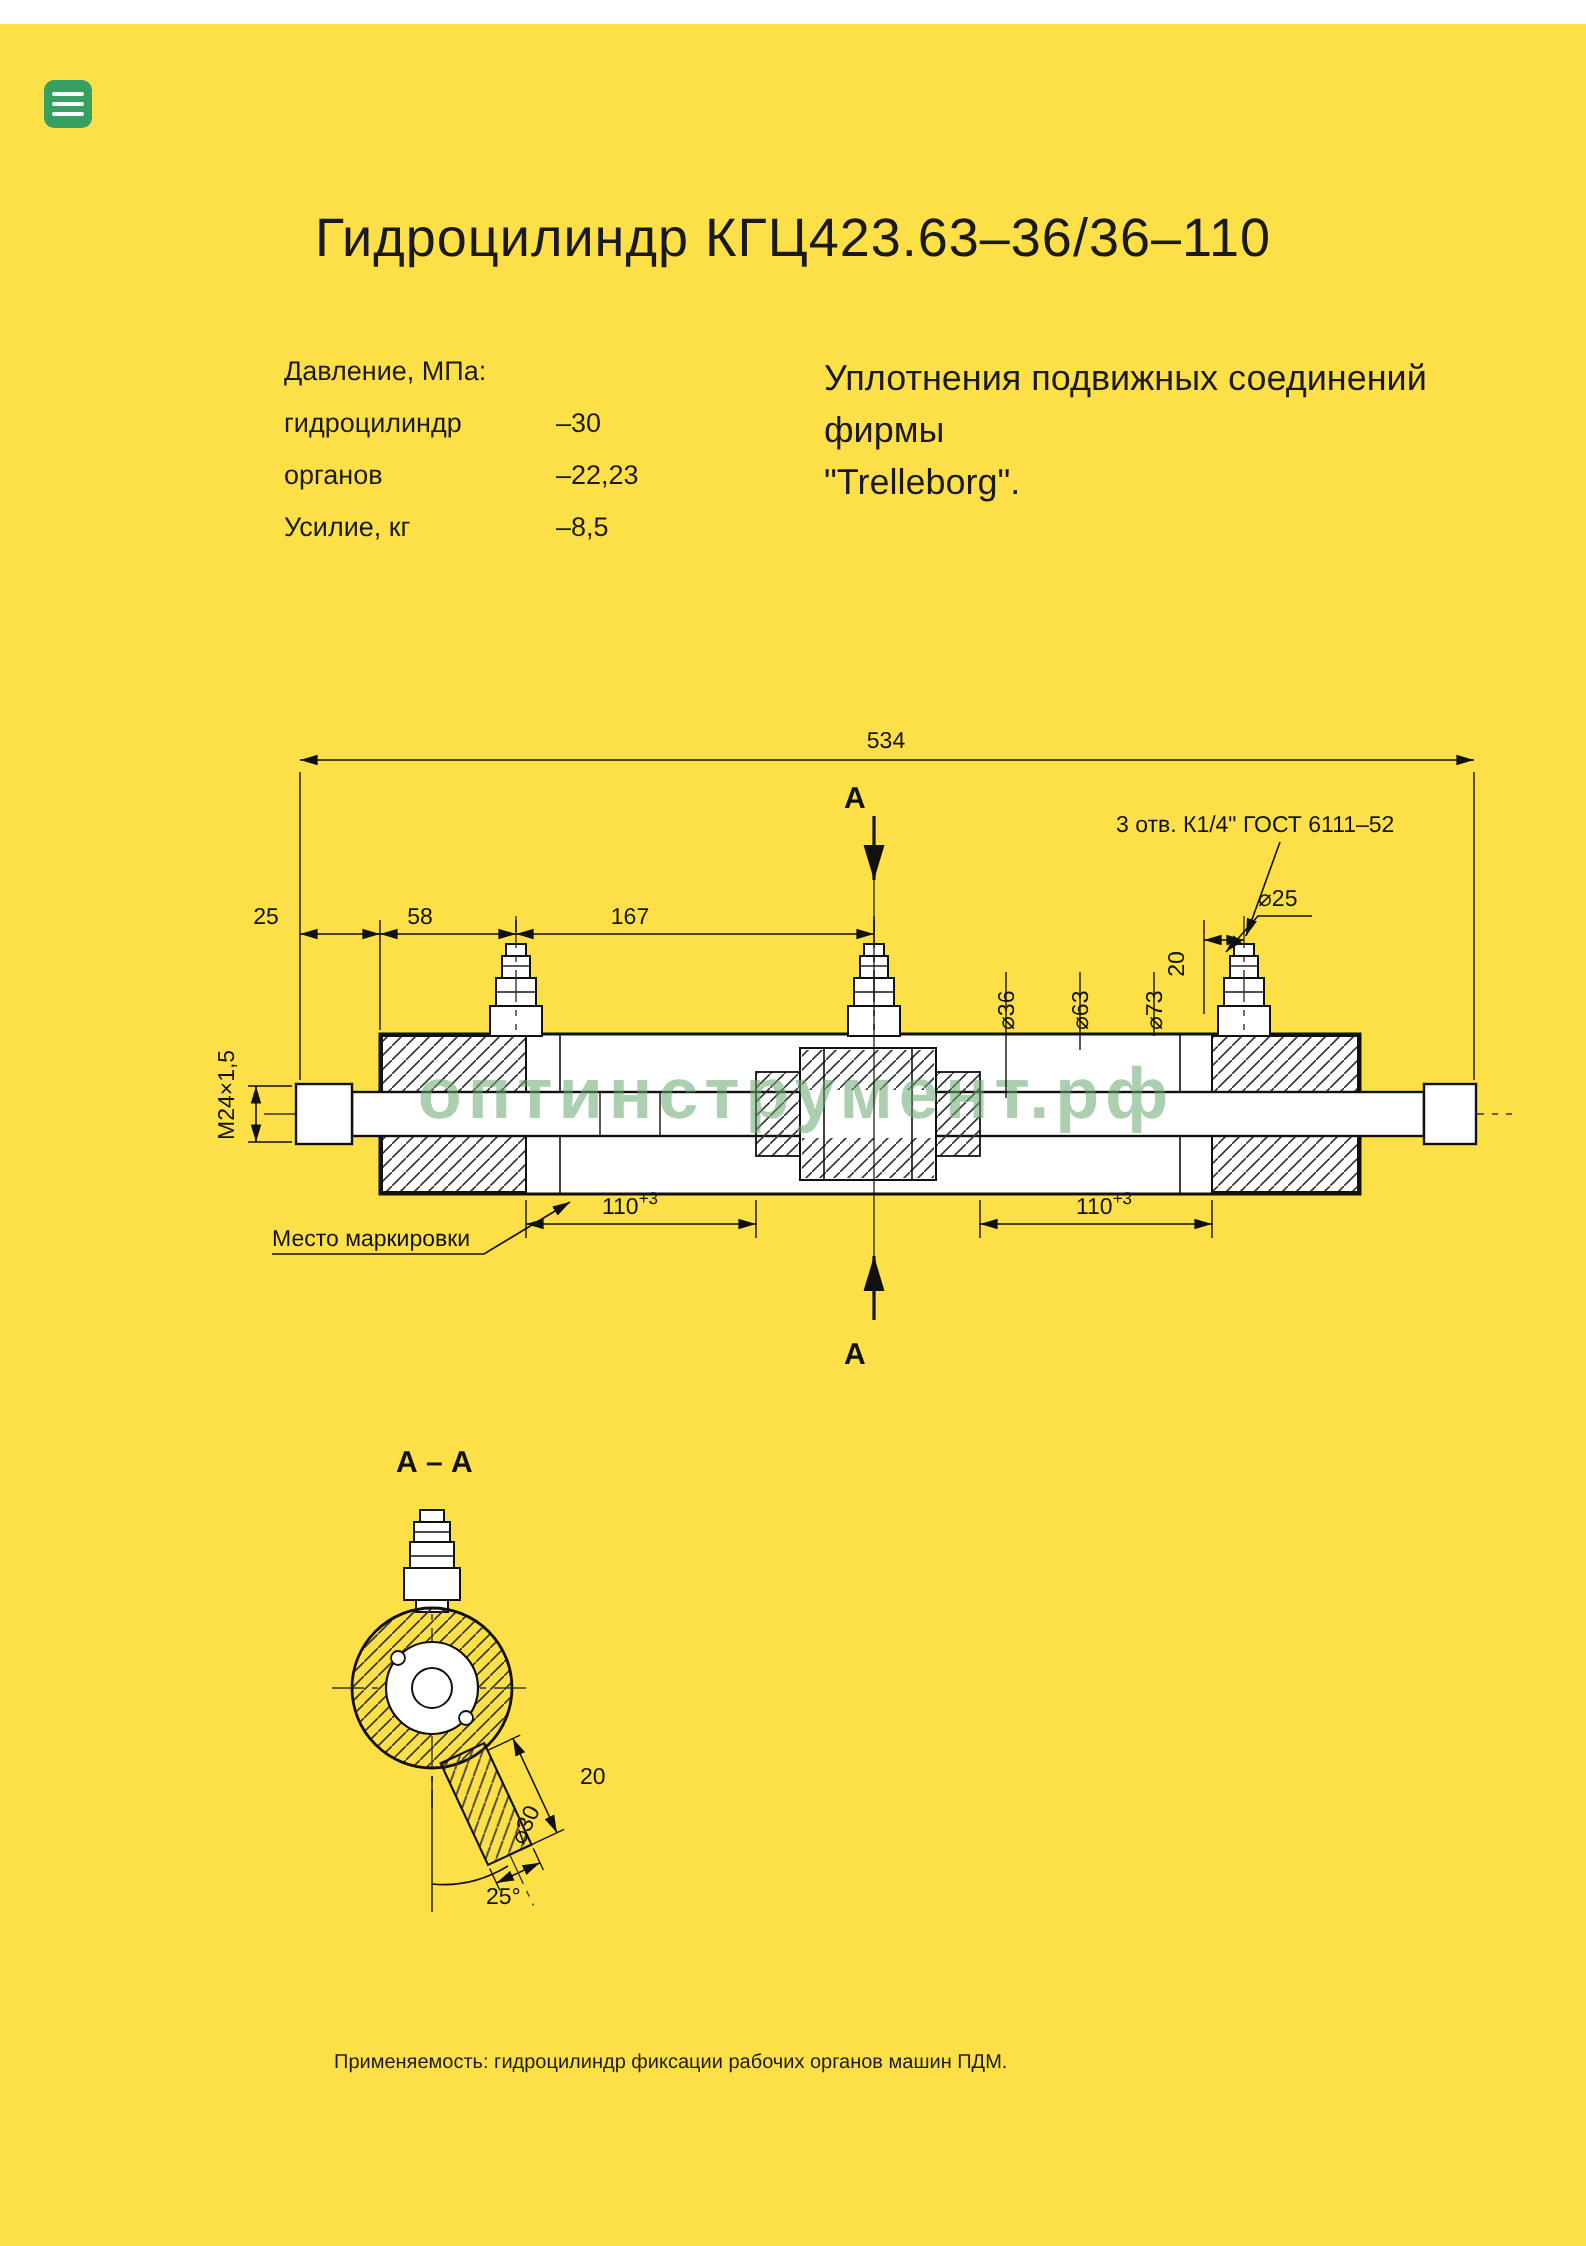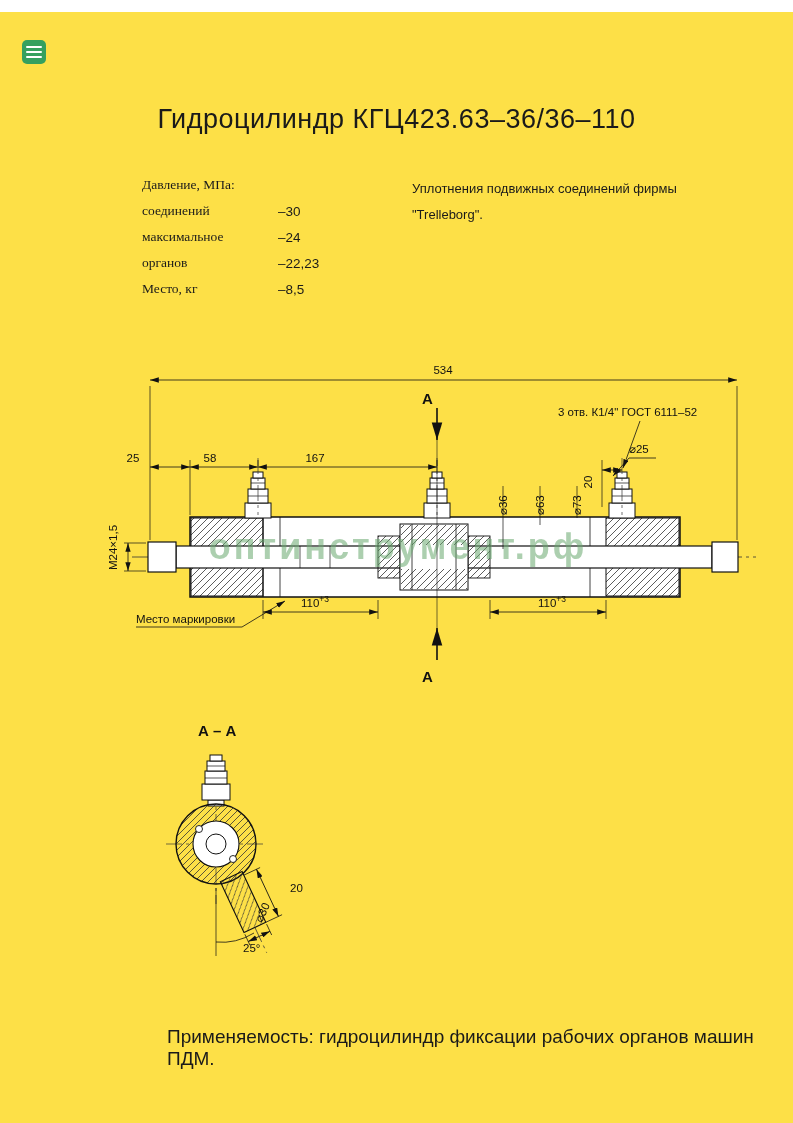--- a/index.html
+++ b/index.html
@@ -5,24 +5,24 @@
   html,body{margin:0;padding:0;background:#ffffff;}
   .page{position:relative;width:793px;height:1123px;background:#fde047;overflow:hidden;
         font-family:"Liberation Sans","DejaVu Sans",sans-serif;color:#1a1a1a;margin-top:12px;}
   .abs{position:absolute;}
   .title{top:92px;left:0;width:100%;text-align:center;font-size:27px;font-weight:500;letter-spacing:.5px;}
   .menu-btn{top:28px;left:22px;width:24px;height:24px;border-radius:5px;background:#35a05f;
             display:flex;flex-direction:column;justify-content:center;gap:3px;padding:0 4px;box-sizing:border-box;}
   .menu-btn .bar{height:2px;background:#fff;border-radius:1px;}
   .specs{top:160px;left:142px;font-size:13.5px;}
   .srow{display:flex;height:26px;align-items:center;width:260px;}
-  .slabel{width:136px;font-family:Liberation Serif, serif;}
+  .slabel{width:136px;}
   .sval{flex:1;}
-  .notes{top:164px;left:412px;width:365px;font-size:13px;line-height:26px;}
-  .applicability{top:1014px;left:167px;font-size:19px;}
+  .notes{top:164px;left:412px;width:365px;font-size:18px;line-height:26px;}
+  .applicability{top:1014px;left:167px;font-size:10px;}
   .drawing{top:0;left:0;}
   
   .dt{font-size:11.5px;fill:#111;stroke:none;font-family:"Liberation Sans","DejaVu Sans",sans-serif;}
   .sl{font-size:15px;font-weight:bold;fill:#111;stroke:none;font-family:"Liberation Sans","DejaVu Sans",sans-serif;}
   .wm{font-size:36px;letter-spacing:3px;fill:#69a96f;opacity:.55;stroke:none;font-weight:bold;
       font-family:"Liberation Sans","DejaVu Sans",sans-serif;}
   .cl{stroke-dasharray:16 4 3 4;stroke:#333;}
 </style>
 </head>
 <body>
@@ -36,33 +36,29 @@
   </div>
 
   <div class="abs title">Гидроцилиндр КГЦ423.63–36/36–110</div>
 
   <div class="abs specs">
     <div class="srow">
         <span class="slabel">Давление, МПа:</span>
         <span class="sval"></span>
       </div>
     <div class="srow">
-        <span class="slabel">соединений</span>
+        <span class="slabel">гидроцилиндр</span>
         <span class="sval">–30</span>
-      </div>
-    <div class="srow">
-        <span class="slabel">максимальное</span>
-        <span class="sval">–24</span>
       </div>
     <div class="srow">
         <span class="slabel">органов</span>
         <span class="sval">–22,23</span>
       </div>
     <div class="srow">
-        <span class="slabel">Место, кг</span>
+        <span class="slabel">Усилие, кг</span>
         <span class="sval">–8,5</span>
       </div>
   </div>
 
   <div class="abs notes">
     <div>Уплотнения подвижных соединений фирмы</div>
     <div>"Trelleborg".</div>
   </div>
 
   <svg class="abs drawing" width="793" height="1123" viewBox="0 0 793 1123">

